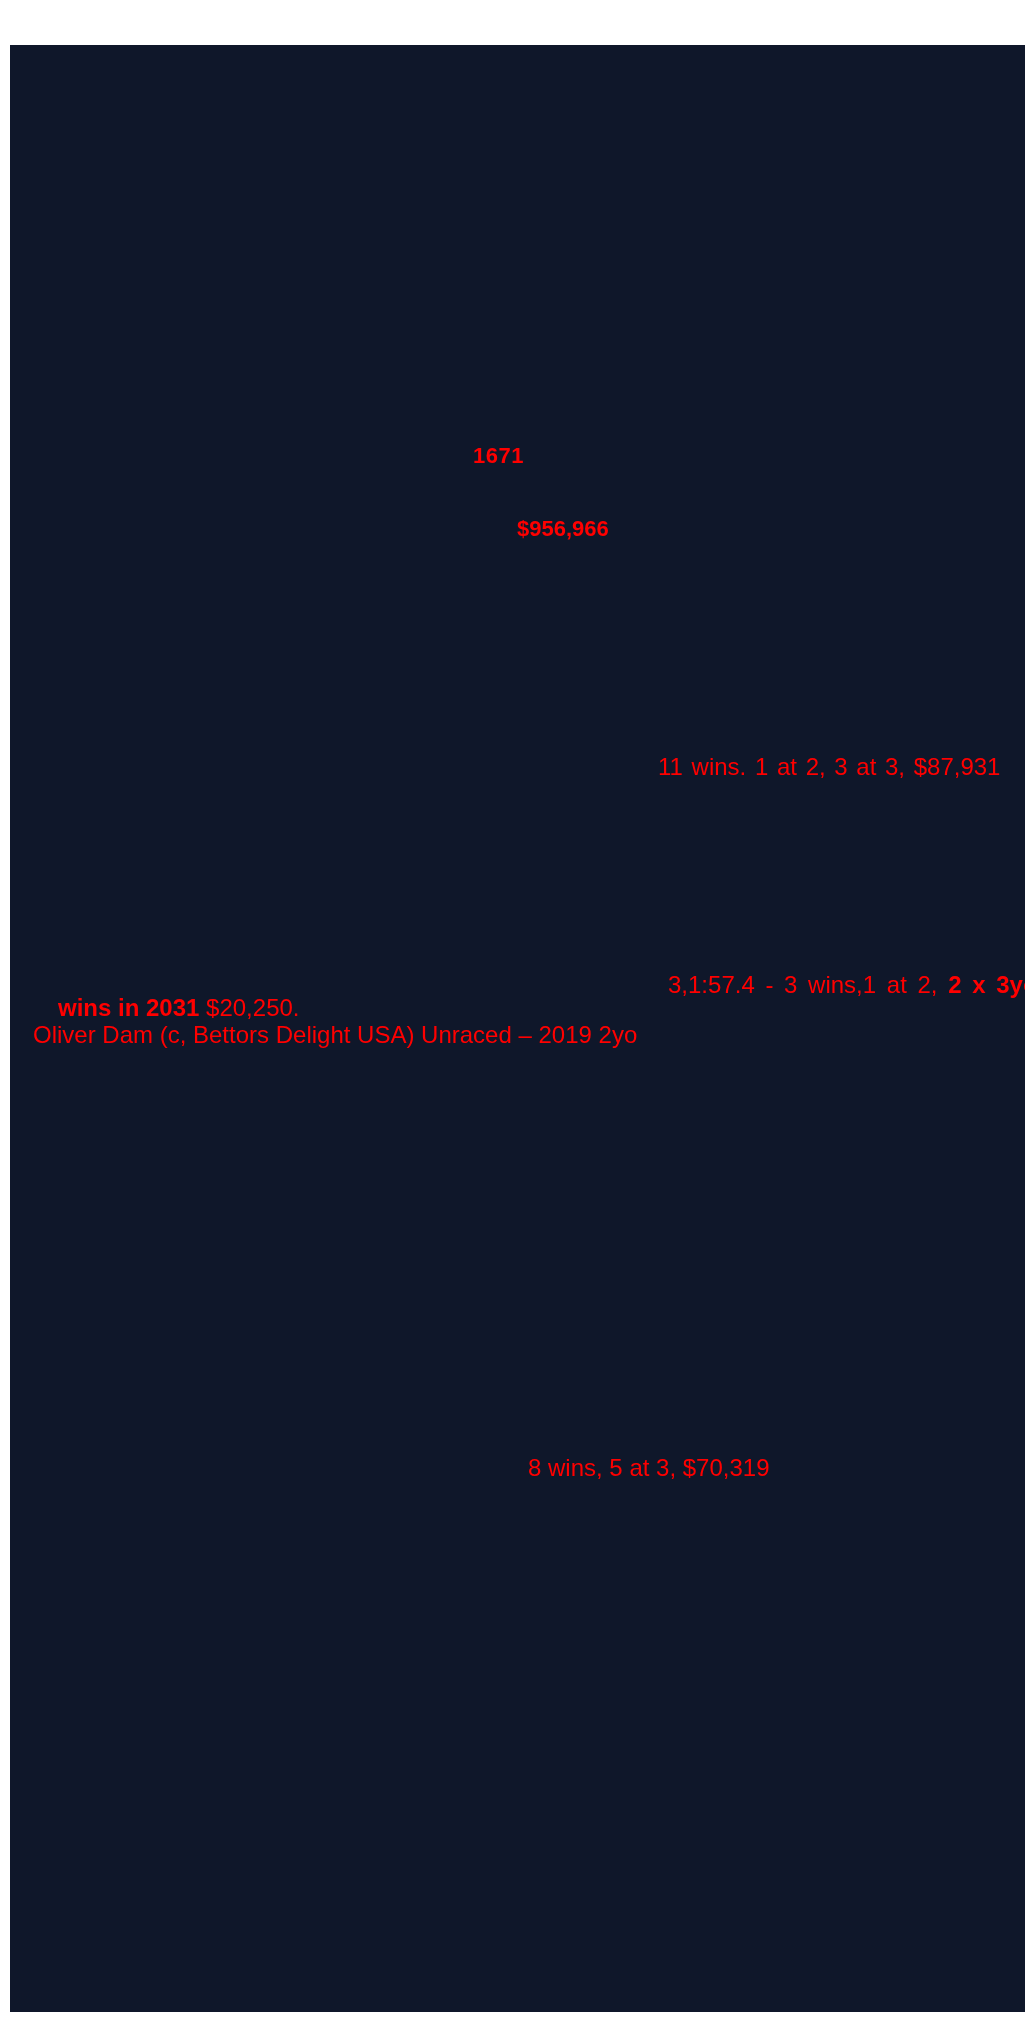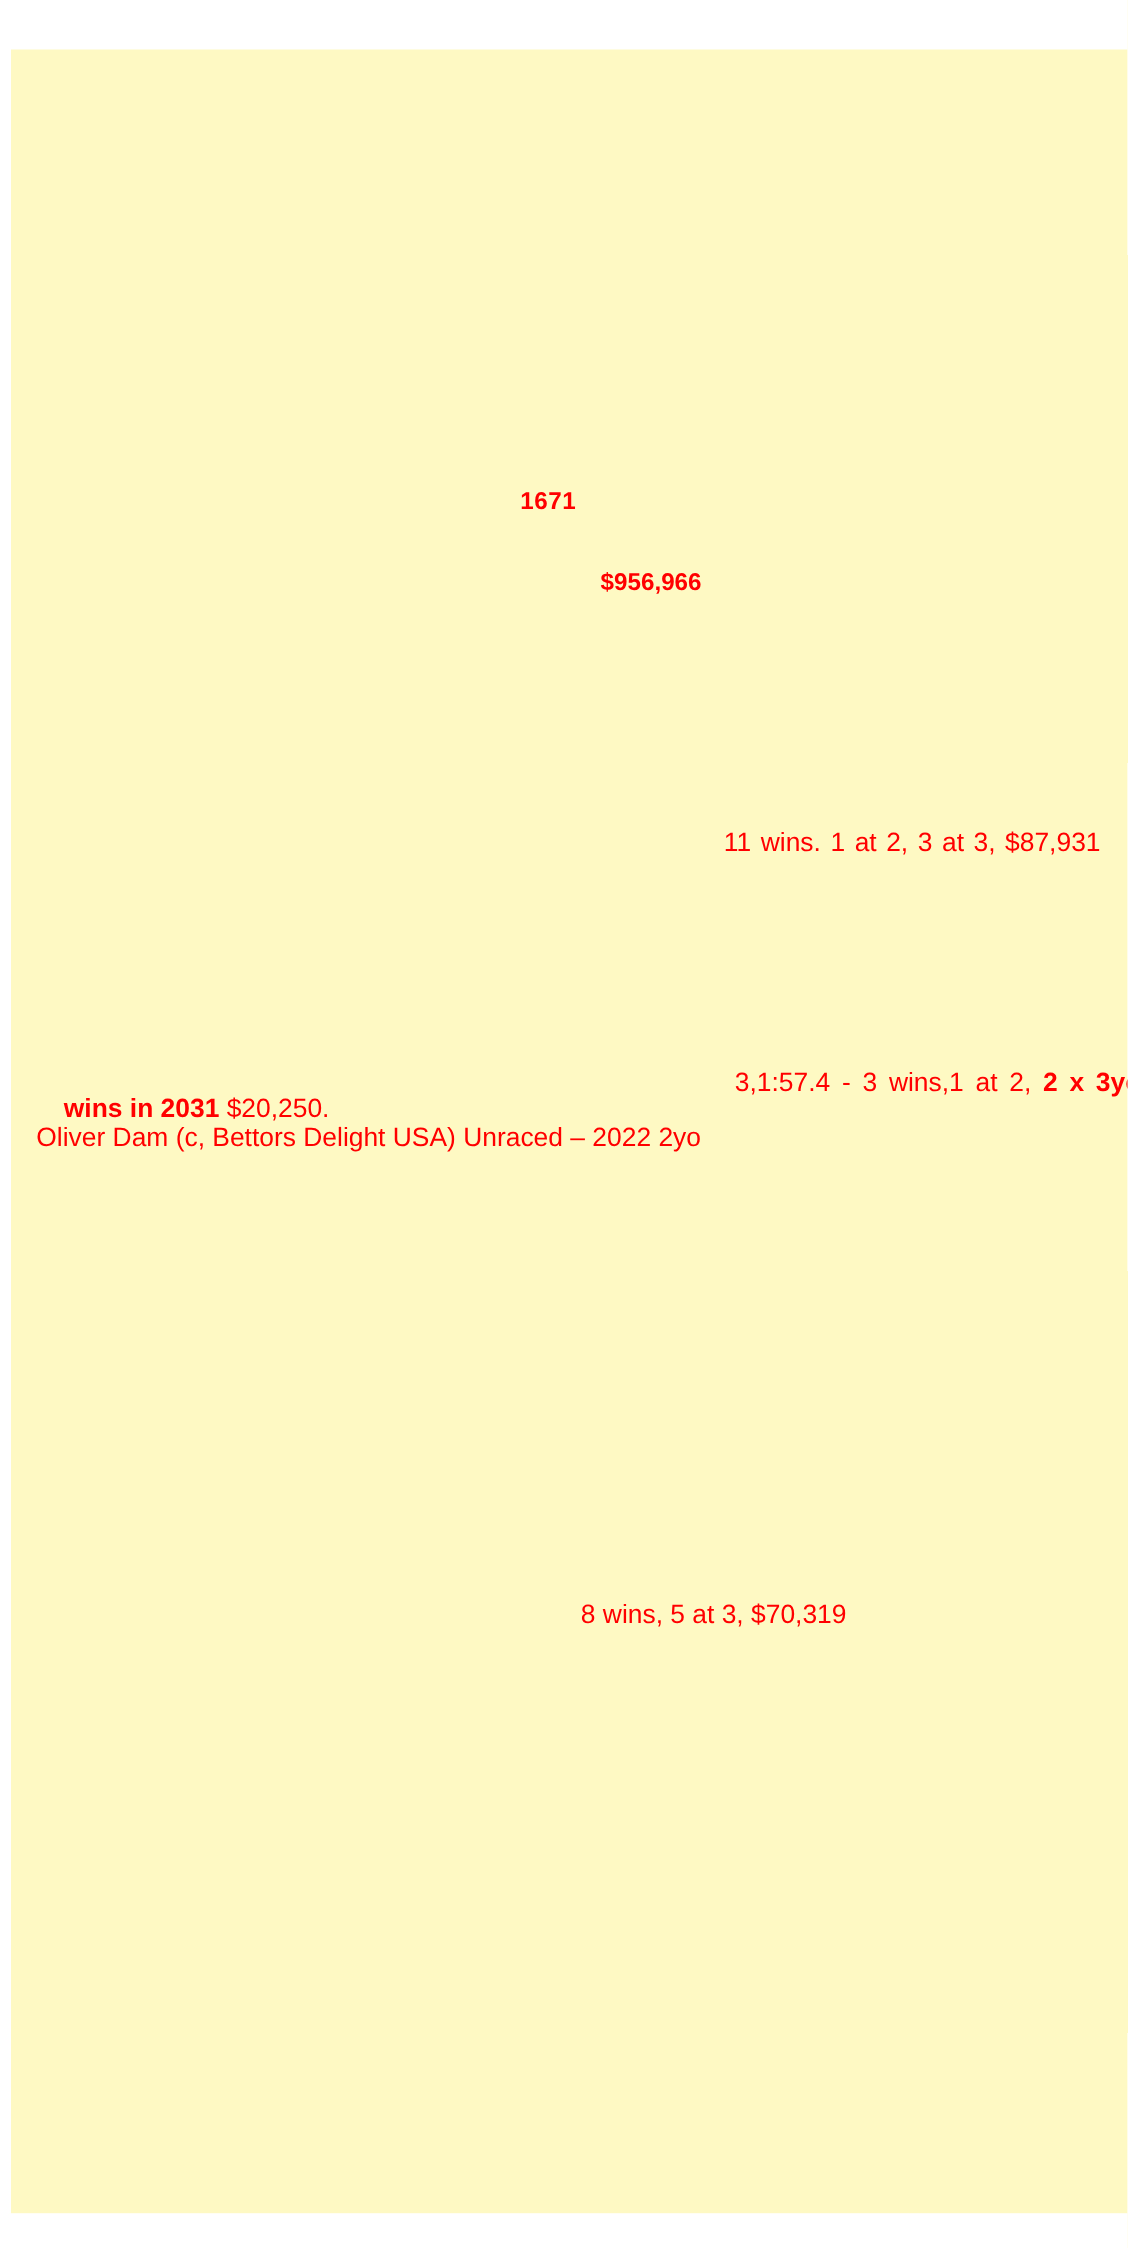--- a/index.html
+++ b/index.html
@@ -16,40 +16,40 @@
     width: 1025px;
     height: 2044px;
     background: #ffffff;
   }
   .page {
     position: absolute;
     left: 10px;
     top: 45px;
     width: 1015px;
     height: 1967px;
-    background: #fef9c3;
+    background: #0f172a;
   }
   .red-text {
     position: absolute;
     color: #ff0000;
     white-space: nowrap;
     line-height: 1.15;
     font-size: 24px;
     font-weight: 400;
   }
   .bold { font-weight: 700; }
   .lot-number {
     left: 463px;
     top: 398px;
     font-size: 22px;
     font-weight: 700;
     letter-spacing: 0.5px;
   }
   .stakes-total {
-    left: 536px;
+    left: 507px;
     top: 471px;
     font-size: 22px;
     font-weight: 700;
   }
   .dam-performance {
     left: 648px;
     top: 708px;
     word-spacing: 2px;
   }
   .sibling-record {
@@ -80,18 +80,18 @@
     <div class="red-text lot-number">1671</div>
 
     <div class="red-text stakes-total">$956,966</div>
 
     <div class="red-text dam-performance">11 wins. 1 at 2, 3 at 3, $87,931</div>
 
     <div class="red-text sibling-record"><span>3,1:57.4 - 3 wins,1 at 2, </span><span class="bold">2 x 3yo</span></div>
 
     <div class="red-text wins-2022-line"><span class="bold">wins in 2031</span><span> $20,250.</span></div>
 
-    <div class="red-text unraced-entry">Oliver Dam (c, Bettors Delight USA) Unraced – 2022 2yo</div>
+    <div class="red-text unraced-entry">Oliver Dam (c, Bettors Delight USA) Unraced – 2019 2yo</div>
 
     <div class="red-text granddam-performance">8 wins, 5 at 3, $70,319</div>
 
   </div>
 </div>
 
 </body></html>

